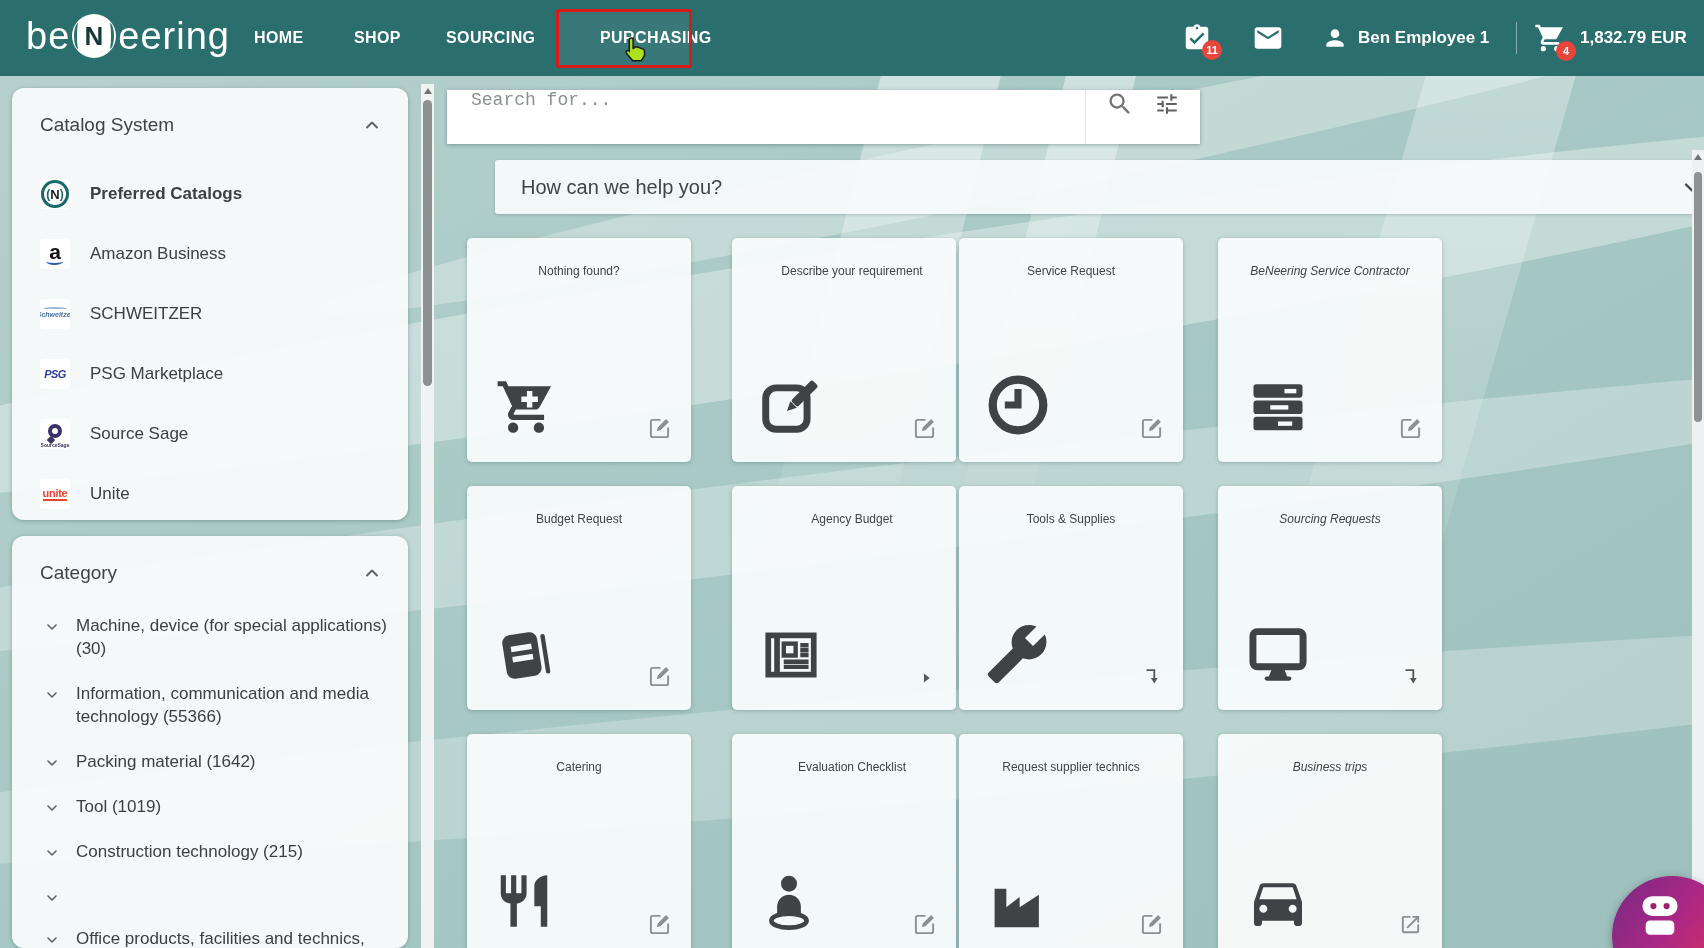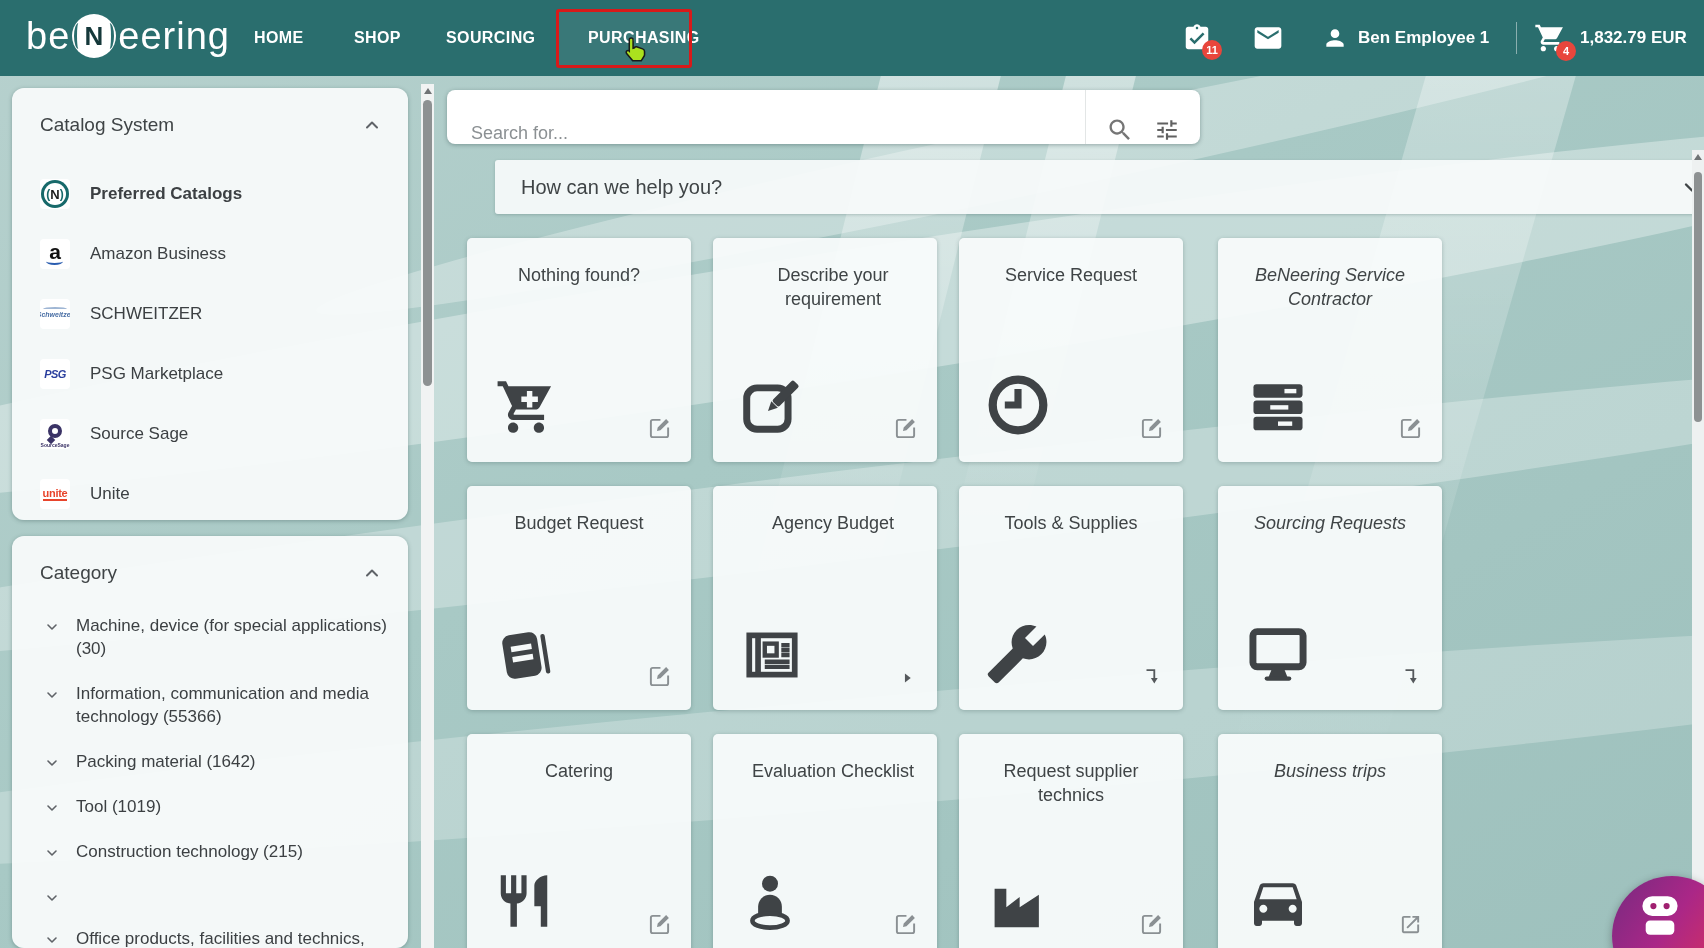--- a/index.html
+++ b/index.html
@@ -69,38 +69,38 @@
   
   .vscroll { position:absolute; background:#f1f3f3; z-index:15; }
   .vscroll.left  { left:421px; top:84px;  width:13px; height:864px; }
   .vscroll.right { left:1692px; top:150px; width:12px; height:798px; background:#eef1f1; }
   .scroll-thumb { position:absolute; left:2px; right:2px; background:#8d9192; border-radius:5px; }
   .left .scroll-thumb { top:16px; height:286px; }
   .right .scroll-thumb { top:22px; height:250px; }
   .scroll-arrow { position:absolute; top:4px; left:50%; transform:translateX(-50%); width:0; height:0; border-left:4px solid transparent; border-right:4px solid transparent; border-bottom:6px solid #6f7375; }
 
   
-  .search-bar { position:absolute; left:447px; top:90px; width:753px; height:54px; background:#fff; border-radius:8px; box-shadow:0 1px 4px rgba(40,70,70,.4); display:flex; align-items:flex-end; z-index:10; }
+  .search-bar { position:absolute; left:447px; top:90px; width:753px; height:54px; background:#fff; border-radius:0; box-shadow:0 1px 4px rgba(40,70,70,.4); display:flex; align-items:flex-start; z-index:10;font-family:Liberation Mono, monospace; }
   .search-input { flex:1; border:none; outline:none; font-size:18px; color:#3c4043; padding:0 24px; background:transparent; font-family:inherit; }
   .search-input::placeholder { color:#8b9093; }
   .search-divider { width:1px; height:54px; background:#e3e6e6; }
   .search-actions { display:flex; align-items:center; gap:20px; padding:0 20px; }
 
   
   .help-panel { position:absolute; left:447px; top:160px; width:1235px; height:54px; background:rgba(247,250,250,.94); border-radius:3px; box-shadow:0 1px 3px rgba(40,70,70,.25); display:flex; align-items:center; justify-content:space-between; padding:0 26px; z-index:10;margin-left:48px; }
   .help-title { font-size:20px; color:#3f4446; }
 
   
   .card { position:absolute; width:224px; height:224px; background:rgba(248,251,251,.94); border-radius:5px; box-shadow:0 1px 4px rgba(40,70,70,.28); z-index:10; cursor:pointer; }
-  .card-title { margin-top:25px; text-align:center; font-size:18px; color:#3f4446; line-height:1.35; padding:0 20px; }
+  .card-title { margin-top:25px; text-align:center; font-size:12px; color:#3f4446; line-height:1.35; padding:0 20px; }
   .big-icon { position:absolute; left:26px; bottom:20px; }
   .big-icon svg { fill:#3f4346; }
   .action-icon { position:absolute; right:20px; bottom:18px; }
   .action-icon svg { fill:#8a9093; }
-  .col1 { left:467px; } .col2 { left:713px;padding-left:16px; } .col3 { left:959px; } .col4 { left:1218px;font-style:italic; }
+  .col1 { left:467px; } .col2 { left:732px;padding-left:16px; } .col3 { left:959px; } .col4 { left:1218px;font-style:italic; }
   .row1 { top:238px; } .row2 { top:486px; } .row3 { top:734px; }
 
   
   .chat-bubble { position:absolute; left:1612px; top:876px; width:120px; height:120px; border-radius:50%; background:linear-gradient(125deg,#7c2a81 5%,#aa2787 45%,#e03258 95%); z-index:35; box-shadow:0 2px 8px rgba(0,0,0,.3); display:flex; align-items:flex-start; justify-content:flex-start; padding:18px 0 0 26px; cursor:pointer; }
 </style>
 </head>
 <body>
 
 <div class="band band1"></div>
 <div class="band band2"></div>
@@ -117,21 +117,21 @@
       <span class="arc arc-l"></span>
       <span class="n">N</span>
       <span class="arc arc-r"></span>
     </span>
     <span>eering</span>
   </div>
 
   <div class="nav-item" style="left:254px;">HOME</div>
   <div class="nav-item" style="left:354px;">SHOP</div>
   <div class="nav-item" style="left:446px;">SOURCING</div>
-  <div class="nav-item" style="left:588px;">PURCHASING</div>
+  <div class="nav-item" style="left:600px;">PURCHASING</div>
 
   <div class="nav-right icon-btn" style="left:1182px;">
     <span style="position:relative;display:inline-flex;">
       <svg width="30" height="30" viewBox="0 0 24 24">
           <path d="M19 3h-4.18C14.4 1.84 13.3 1 12 1c-1.3 0-2.4.84-2.82 2H5c-1.1 0-2 .9-2 2v14c0 1.1.9 2 2 2h14c1.1 0 2-.9 2-2V5c0-1.1-.9-2-2-2zm-7 0c.55 0 1 .45 1 1s-.45 1-1 1-1-.45-1-1 .45-1 1-1zm-2 14l-4-4 1.41-1.41L10 14.17l6.59-6.59L18 9l-8 8z"></path>
         </svg>
       <span class="nav-badge">11</span>
     </span>
   </div>
 

